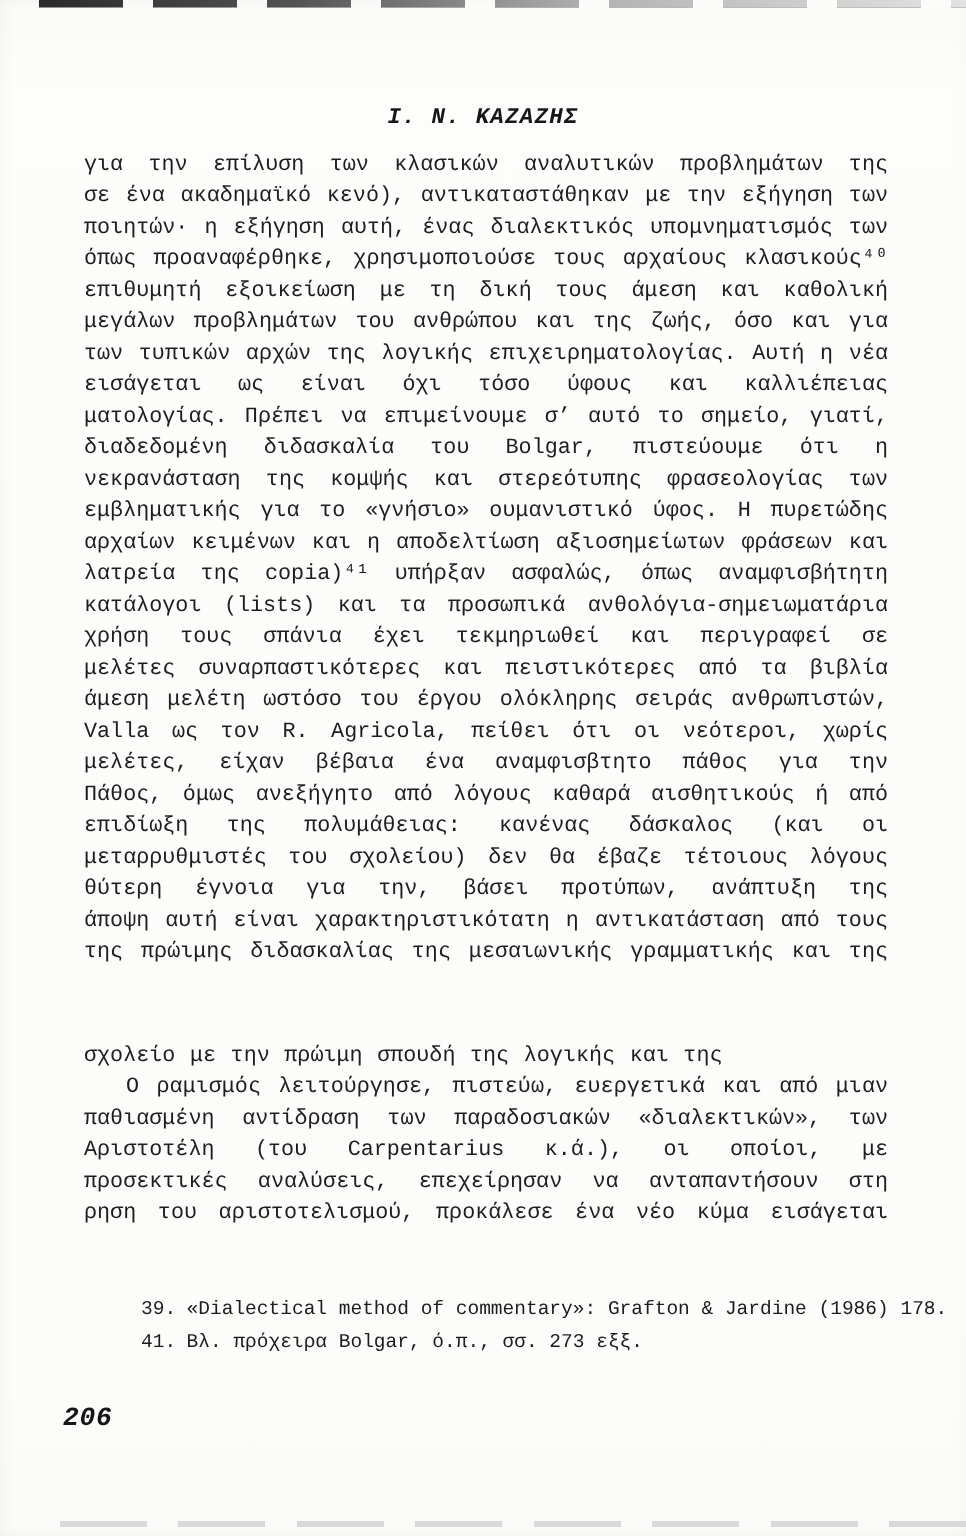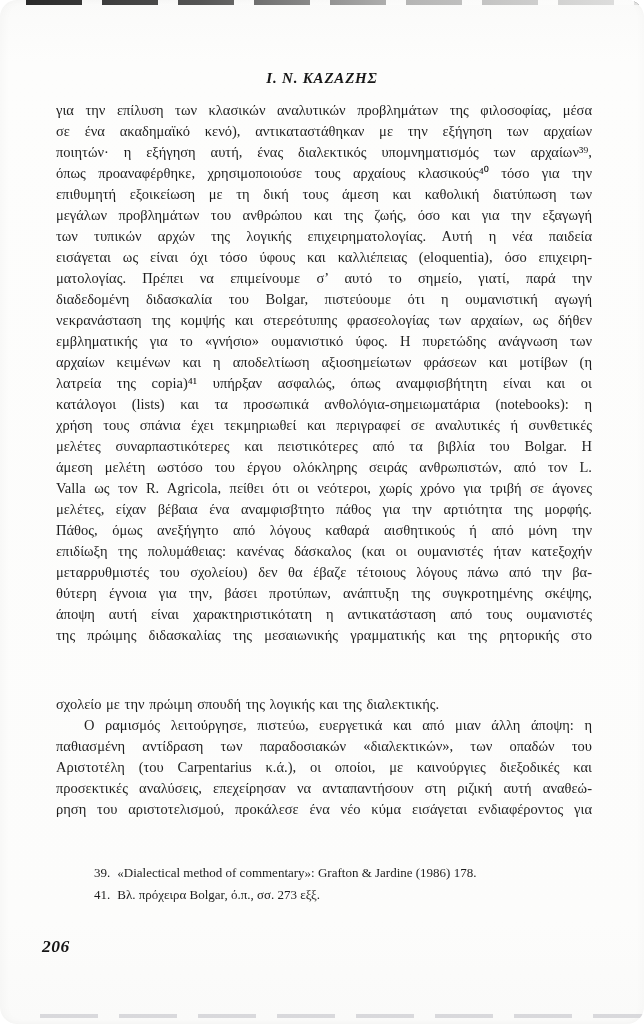--- a/index.html
+++ b/index.html
@@ -4,23 +4,22 @@
 <style>
   * { margin: 0; padding: 0; box-sizing: border-box; }
   html, body { background: #ffffff; }
   .page {
     position: relative;
     width: 644px;
     height: 1024px;
     overflow: hidden;
     background: linear-gradient(180deg, #fafaf9 0%, #fdfdfc 6%, #fcfcfb 90%, #fafaf9 100%);
     box-shadow: inset 4px 0 8px rgba(0,0,0,0.025), inset -3px 0 7px rgba(0,0,0,0.02);
-    font-family: Liberation Serif, serif;
+    font-family: Liberation Mono, monospace;
     color: #1e1e1e;
-    border-radius: 17px;
   }
   
   .top-edge {
     position: absolute; top: 0; left: 26px; right: 0; height: 5px;
     background: repeating-linear-gradient(90deg, #2a2a2a 0px, #2a2a2a 56px, transparent 56px, transparent 76px);
   }
   .top-edge::after {
     content: ""; position: absolute; inset: 0;
     background: linear-gradient(90deg, rgba(252,252,251,0) 0%, rgba(252,252,251,0.2) 28%, rgba(252,252,251,0.65) 60%, rgba(252,252,251,0.88) 100%);
   }

